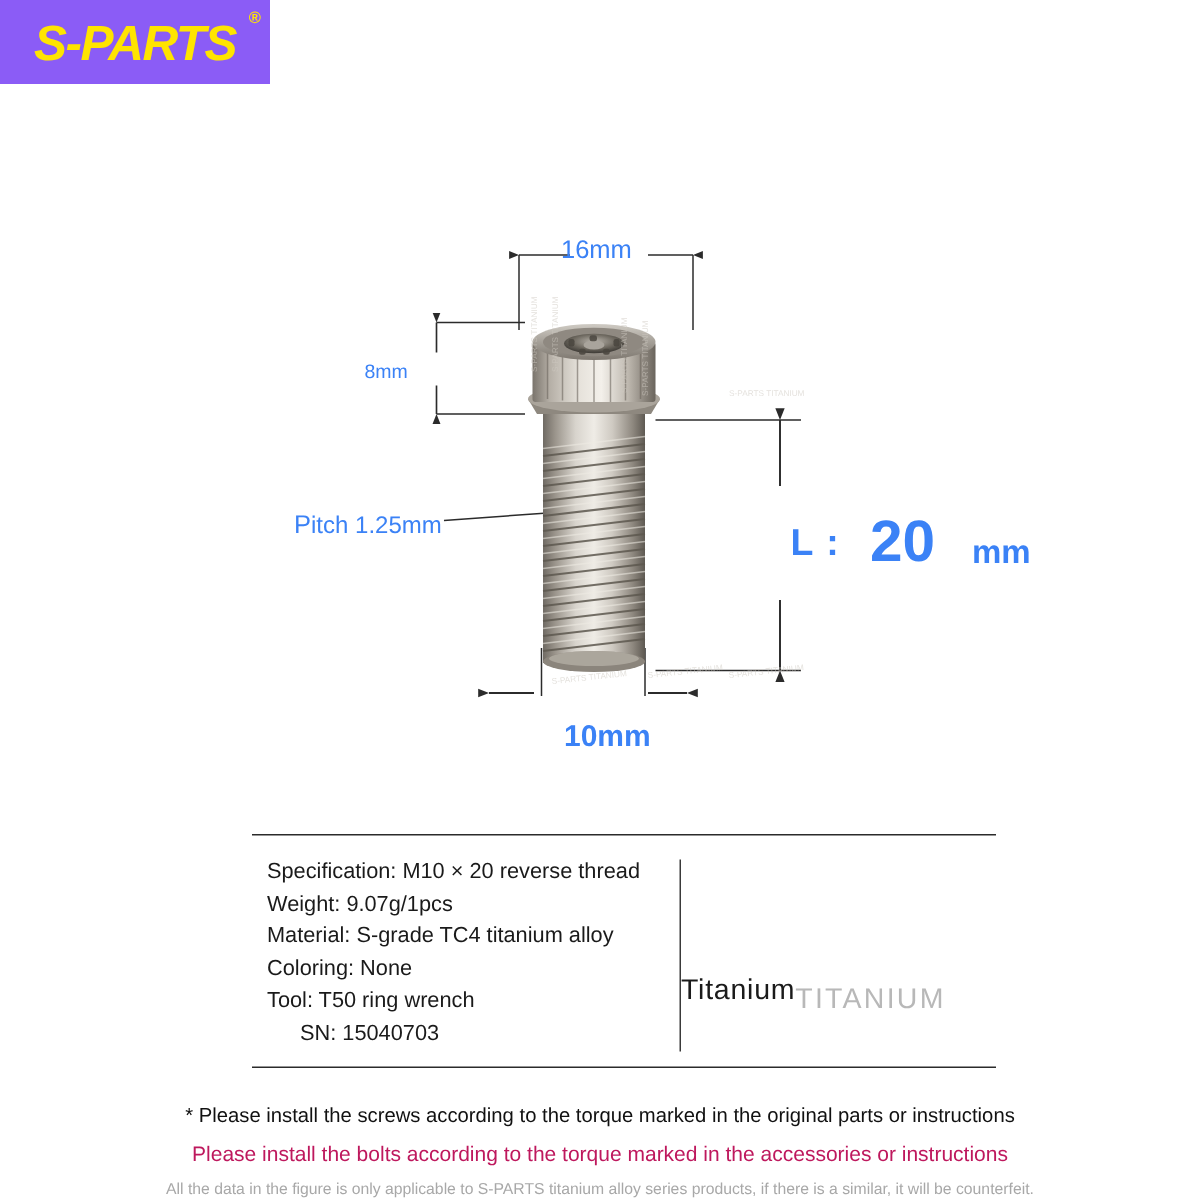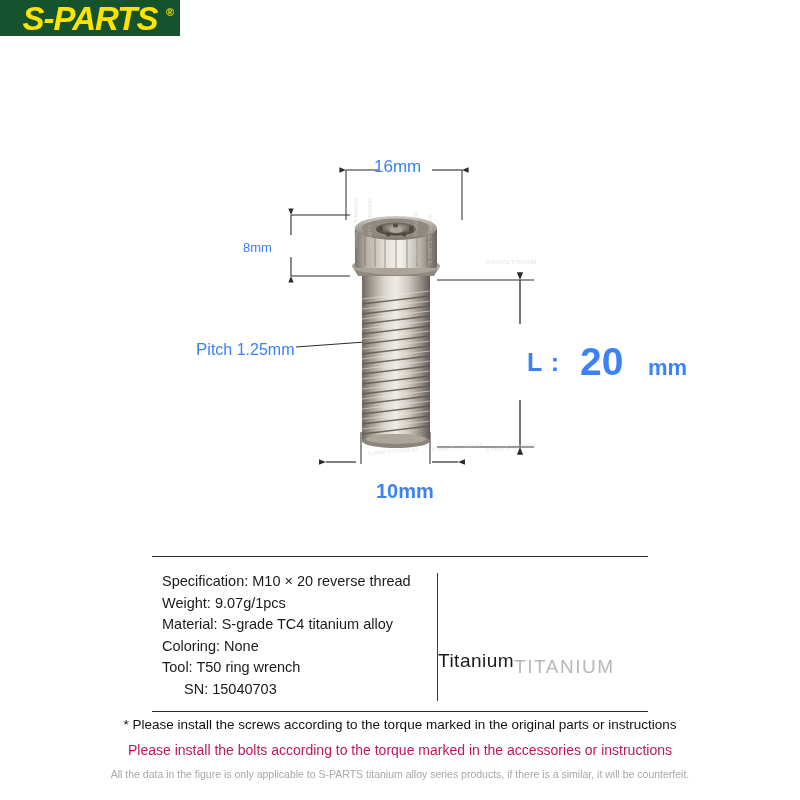--- a/index.html
+++ b/index.html
@@ -9,22 +9,22 @@
     background: #ffffff;
     font-family: "Liberation Sans", sans-serif;
     color: #111;
     position: relative;
     overflow: hidden;
   }
 
   
   .logo-box {
     position: absolute; left: 0; top: 0;
-    width: 180px; height: 36px;
-    background: #14532d;
+    width: 180px; height: 56px;
+    background: #8b5cf6;
     display: flex; align-items: center; justify-content: center;
   }
   .logo-text {
     font-family: "Liberation Sans", sans-serif;
     font-weight: bold;
     font-style: italic;
     font-size: 33px;
     color: #ffe400;
     letter-spacing: -1px;
     line-height: 1;
@@ -56,21 +56,21 @@
 
   #lbl-L { left: 527px; top: 296px; font-size: 25px; font-weight: bold; letter-spacing:1px;}
   #lbl-Lval { left: 580px; top: 288px; font-size: 39px; font-weight: bold; }
   #lbl-Lunit { left: 648px; top: 303px; font-size: 22px; font-weight: bold; }
 
   svg.annot { position:absolute; left:0; top:0; width:800px; height:500px; overflow:visible; }
 
   
   .spec-wrap {
     position: absolute;
-    left: 152px; top: 556px; width: 496px;
+    left: 168px; top: 556px; width: 496px;
   }
   .rule-top {
     border-top: 1px solid #2b2b2b;
     width: 496px;
   }
   .spec-body {
     display: flex;
     padding-top: 14px;
     min-height: 150px;
   }
@@ -98,21 +98,21 @@
   .mat-name { font-size: 19px; color: #1a1a1a; letter-spacing: .5px; }
   .mat-sub  { font-size: 19px; color: #b8b8b8; letter-spacing: 1.5px; margin-top: 12px; }
 
   .rule-bottom {
     border-top: 1px solid #2b2b2b;
     width: 496px;
     margin-top: 4px;
   }
 
   
-  .notes { position:absolute; left:0; top:713px; width:800px; text-align:center; }
+  .notes { position:absolute; left:0; top:732px; width:800px; text-align:center; }
   .note1 { font-size: 13.5px; color:#111; margin-top: 4px; }
   .note2 { font-size: 14px; color:#be185d; margin-top: 10px; }
   .note3 { font-size: 10.5px; color:#a8a8a8; margin-top: 10px; }
 </style>
 </head>
 <body>
 
 <div class="logo-box">
   <span class="logo-text">S-PARTS</span>
   <span class="logo-reg">®</span>

